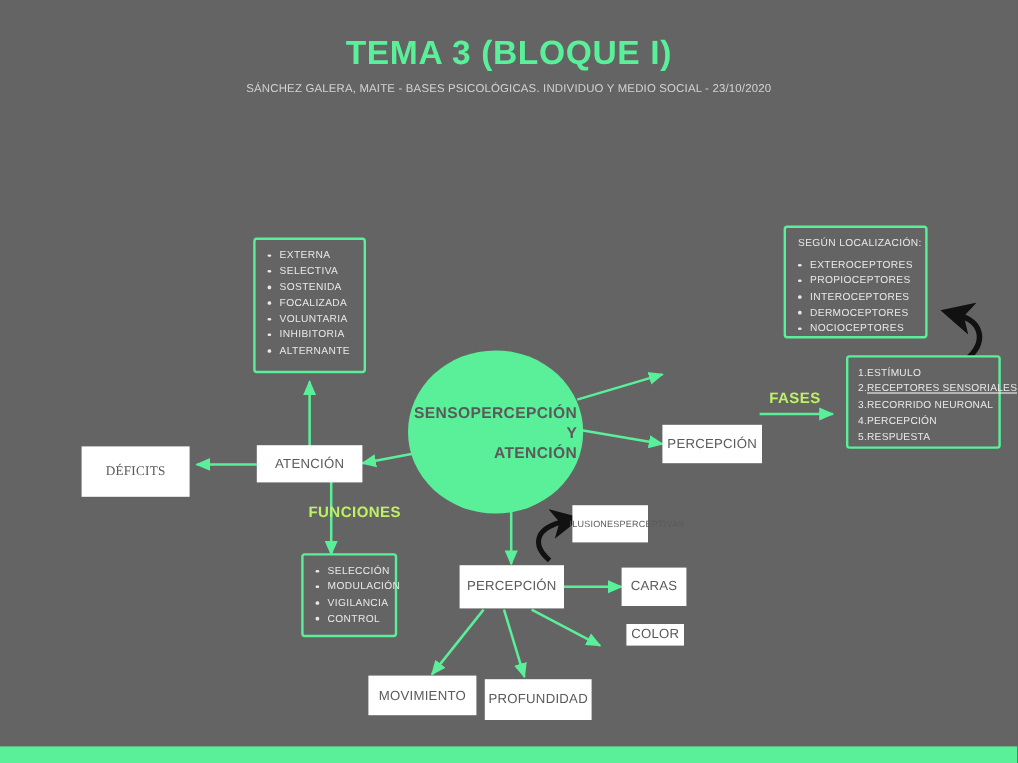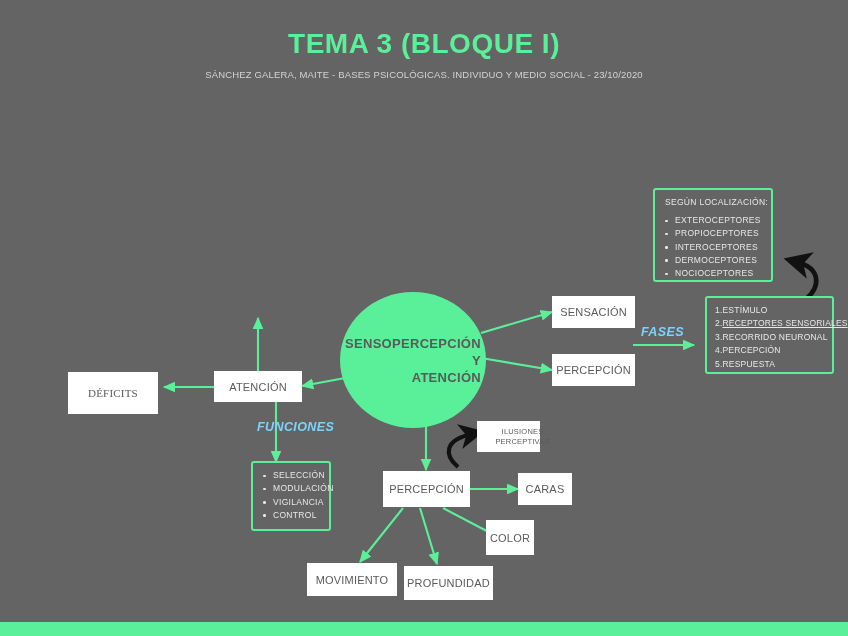--- a/index.html
+++ b/index.html
@@ -91,26 +91,25 @@
     justify-content: center;
     text-align: right;
     color: #5a5a5a;
     font-weight: bold;
     font-size: 13px;
     line-height: 17px;
     letter-spacing: .3px;
   }
   .edge-label {
     position: absolute;
-    color: #7dd3fc;
+    color: #bef264;
     font-weight: bold;
     font-size: 12.5px;
     letter-spacing: .4px;
     white-space: nowrap;
-    font-style: italic;
   }
   #page-title {
     position: absolute;
     width: 848px;
     text-align: center;
     color: #5af09a;
     font-weight: bold;
     font-size: 28px;
     letter-spacing: .5px;
   }
@@ -187,20 +186,31 @@
   </svg>
 
   <div class="ellipse" style="left:340px; top:292px; width:146px; height:136px;">
     <div>
       <div>SENSOPERCEPCIÓN</div>
       <div>Y</div>
       <div>ATENCIÓN</div>
     </div>
   </div>
 
+  <div class="node gbox" style="left:211px; top:198px; width:94px; height:113px;">
+    <ul>
+      <li>EXTERNA</li>
+      <li>SELECTIVA</li>
+      <li>SOSTENIDA</li>
+      <li>FOCALIZADA</li>
+      <li>VOLUNTARIA</li>
+      <li>INHIBITORIA</li>
+      <li>ALTERNANTE</li>
+    </ul>
+  </div>
 
   <div class="node gbox" style="left:215px; top:461px; width:80px; height:70px;margin-left:36px;">
     <ul>
       <li>SELECCIÓN</li>
       <li>MODULACIÓN</li>
       <li>VIGILANCIA</li>
       <li>CONTROL</li>
     </ul>
   </div>
 
@@ -222,34 +232,33 @@
       <div><span>3.</span><span>RECORRIDO NEURONAL</span></div>
       <div><span>4.</span><span>PERCEPCIÓN</span></div>
       <div><span>5.</span><span>RESPUESTA</span></div>
     </div>
   </div>
 
   <div class="node wbox" style="left:68px; top:372px; width:90px; height:42px;font-family:Liberation Serif, serif;">DÉFICITS</div>
 
   <div class="node wbox" style="left:214px; top:371px; width:88px; height:31px;">ATENCIÓN</div>
 
-  <div class="node wbox" style="left:552px; top:296px; width:83px; height:32px;">SENSACIÓN</div>
 
   <div class="node wbox" style="left:552px; top:354px; width:83px; height:32px;">PERCEPCIÓN</div>
 
   <div class="node wbox" style="left:383px; top:471px; width:87px; height:36px;">PERCEPCIÓN</div>
 
-  <div class="node wbox" style="left:477px; top:421px; width:63px; height:31px; flex-direction:column;padding-left:28px;">
+  <div class="node wbox" style="left:477px; top:421px; width:63px; height:31px; flex-direction:row;padding-left:28px;">
     <div class="tiny">ILUSIONES</div>
     <div class="tiny">PERCEPTIVAS</div>
   </div>
 
   <div class="node wbox" style="left:518px; top:473px; width:54px; height:32px;">CARAS</div>
 
-  <div class="node wbox" style="left:486px; top:520px; width:48px; height:35px;">COLOR</div>
+  <div class="node wbox" style="left:522px; top:520px; width:48px; height:18px;">COLOR</div>
 
   <div class="node wbox" style="left:307px; top:563px; width:90px; height:33px;">MOVIMIENTO</div>
 
   <div class="node wbox" style="left:404px; top:566px; width:89px; height:34px;">PROFUNDIDAD</div>
 
   <div class="edge-label" style="left:641px; top:325px;">FASES</div>
 
   <div class="edge-label" style="left:257px; top:420px;">FUNCIONES</div>
 
   <div id="bottom-bar"></div>

